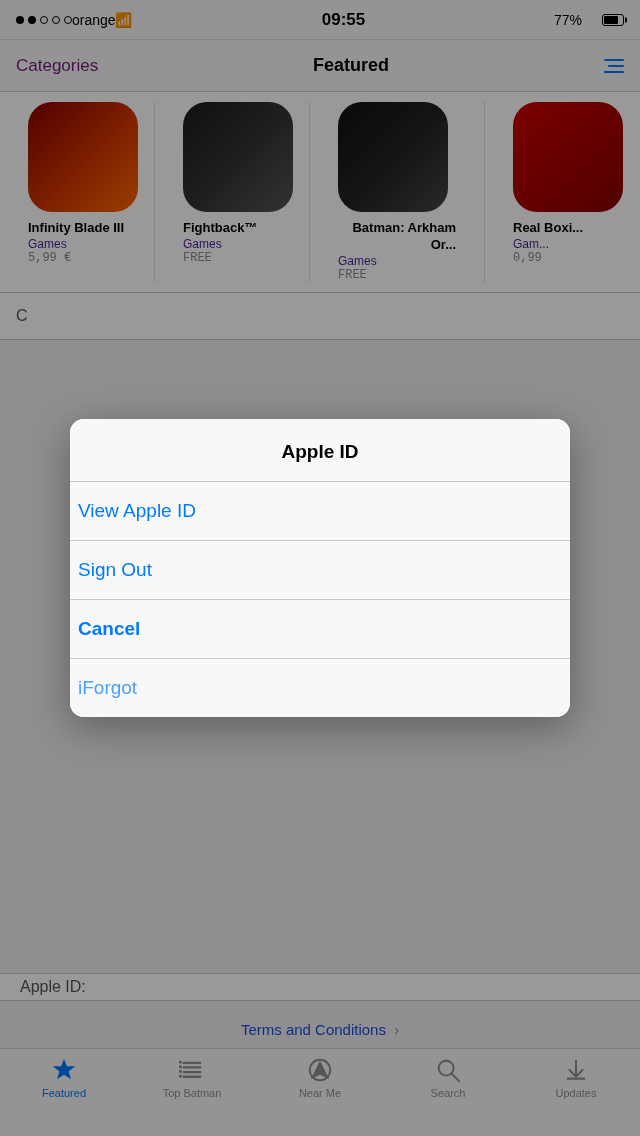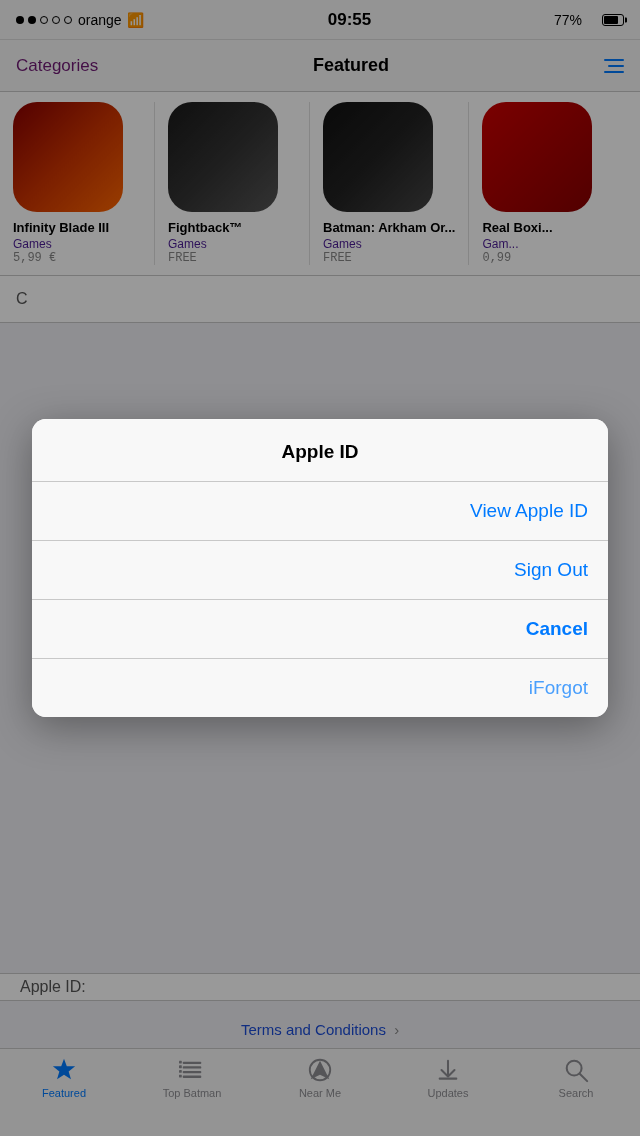--- a/index.html
+++ b/index.html
@@ -19,21 +19,21 @@
       background: #f7f7f7;
       display: flex;
       align-items: center;
       justify-content: space-between;
       padding: 0 16px;
       font-size: 14px;
       font-weight: 500;
       color: #000;
       border-bottom: 1px solid #ddd;
     }
-    .status-left { display: flex; align-items: center; gap: 6px; }
+    .status-left { display: flex; align-items: center; }
     .status-dots { display: flex; gap: 4px; align-items: center; }
     .dot { width: 8px; height: 8px; border-radius: 50%; }
     .dot-filled { background: #000; }
     .dot-empty { background: transparent; border: 1.5px solid #000; }
     .status-carrier { font-size: 14px; font-weight: 500; }
     .wifi-icon { font-size: 14px; }
     .status-center { font-size: 17px; font-weight: 600; }
     .status-right { display: flex; align-items: center; gap: 20px; font-size: 14px; font-weight: 500; }
     .battery-icon {
       display: inline-flex; align-items: center; gap: 2px;
@@ -89,21 +89,21 @@
     
     .apps-row {
       display: flex;
       flex-direction: row;
       background: #fff;
       padding: 10px 0;
       overflow: hidden;
     }
     .app-card {
       min-width: 155px;
-      padding: 0 13px;
+      padding: 0 28px;
       display: flex;
       flex-direction: column;
       align-items: flex-start;
       border-right: 1px solid #e0e0e0;
       text-align: right;
     }
     .app-card:last-child { border-right: none; }
     .app-icon {
       width: 110px;
       height: 110px;
@@ -131,21 +131,21 @@
     .overlay {
       position: absolute;
       top: 0; left: 0; right: 0; bottom: 0;
       background: rgba(0,0,0,0.4);
       display: flex;
       align-items: center;
       justify-content: center;
       z-index: 100;
     }
     .dialog {
-      width: 576px;
+      width: 500px;
       background: #f8f8f8;
       border-radius: 14px;
       overflow: hidden;
       box-shadow: 0 10px 40px rgba(0,0,0,0.35);
     }
     .dialog-header {
       background: #f8f8f8;
       padding: 22px 20px 18px;
       text-align: center;
       border-bottom: 1px solid #c8c8c8;
@@ -153,22 +153,22 @@
     .dialog-title {
       font-size: 19px;
       font-weight: 700;
       color: #000;
     }
     .dialog-body {
       background: #f8f8f8;
     }
     .dialog-item {
       border-bottom: 1px solid #c8c8c8;
-      padding: 18px 20px;
-      text-align: right;
+      padding: 18px 8px;
+      text-align: left;
       cursor: pointer;
     }
     .dialog-item:last-child { border-bottom: none; }
     .dialog-item-text {
       font-size: 19px;
       color: #007aff;
     }
     .dialog-item-cancel {
       font-size: 19px;
       font-weight: 600;
@@ -361,26 +361,26 @@
   </div>
   <div class="tab-item">
     <svg class="tab-svg" viewBox="0 0 28 28">
       <circle cx="14" cy="14" r="11" fill="none" stroke="#8e8e93" stroke-width="2"></circle>
       <polygon points="14,4 24,24 14,19 4,24" fill="#8e8e93"></polygon>
     </svg>
     <span class="tab-label">Near Me</span>
   </div>
   <div class="tab-item">
     <svg class="tab-svg" viewBox="0 0 28 28">
+      <circle cx="12" cy="12" r="8" fill="none" stroke="#8e8e93" stroke-width="2.2"></circle>
+      <line x1="18" y1="18" x2="26" y2="26" stroke="#8e8e93" stroke-width="2.2" stroke-linecap="round"></line>
+    </svg>
+    <span class="tab-label">Search</span>
+  </div>
+  <div class="tab-item">
+    <svg class="tab-svg" viewBox="0 0 28 28">
       <rect x="4" y="22" width="20" height="2.5" rx="1" fill="#8e8e93"></rect>
       <line x1="14" y1="4" x2="14" y2="19" stroke="#8e8e93" stroke-width="2.2" stroke-linecap="round"></line>
       <polyline points="7,14 14,21 21,14" fill="none" stroke="#8e8e93" stroke-width="2.2" stroke-linejoin="round" stroke-linecap="round"></polyline>
     </svg>
     <span class="tab-label">Updates</span>
   </div>
-  <div class="tab-item">
-    <svg class="tab-svg" viewBox="0 0 28 28">
-      <circle cx="12" cy="12" r="8" fill="none" stroke="#8e8e93" stroke-width="2.2"></circle>
-      <line x1="18" y1="18" x2="26" y2="26" stroke="#8e8e93" stroke-width="2.2" stroke-linecap="round"></line>
-    </svg>
-    <span class="tab-label">Search</span>
-  </div>
 </div>
 
 </body></html>

